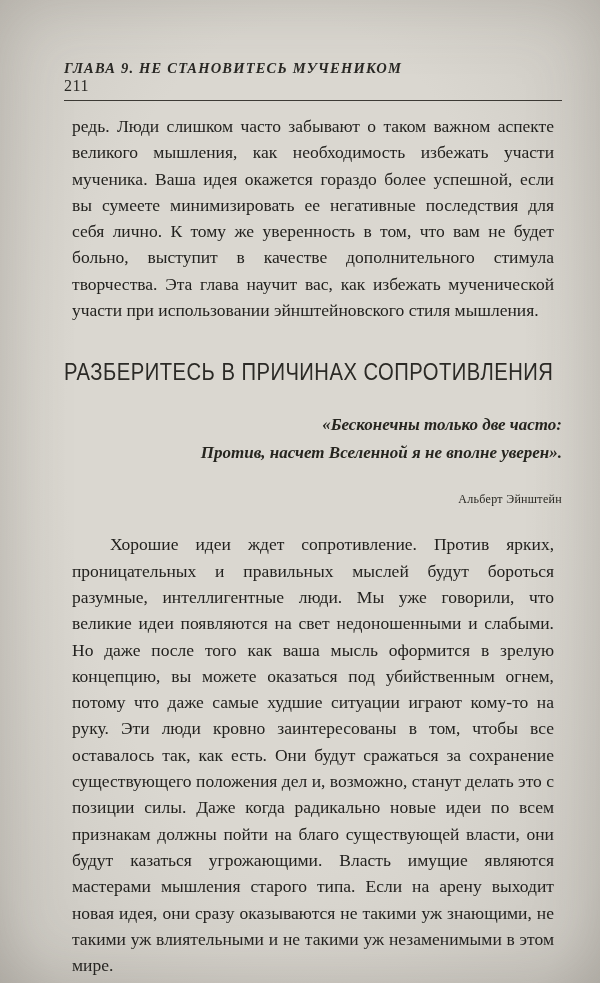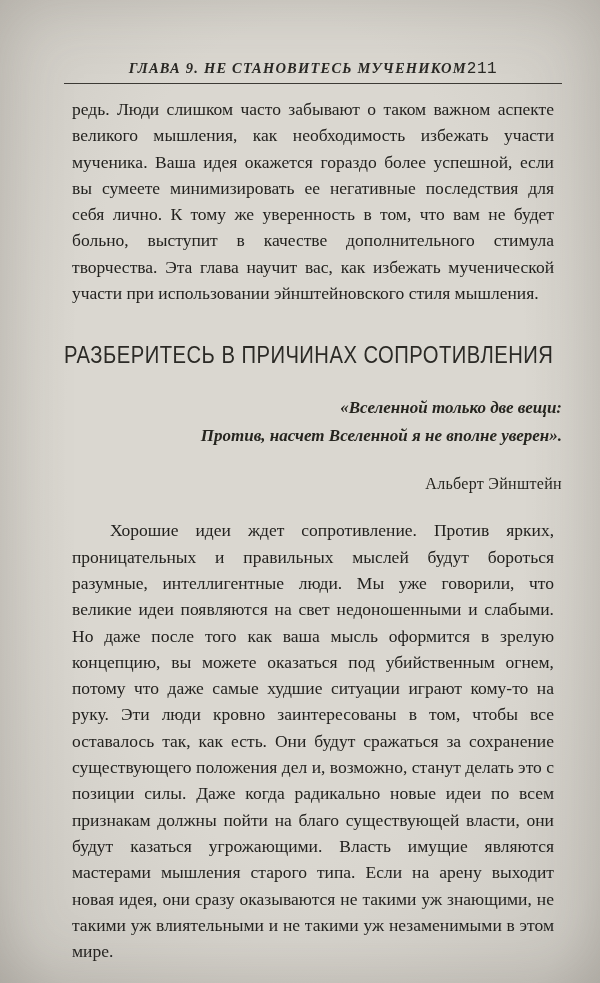--- a/index.html
+++ b/index.html
@@ -18,33 +18,33 @@
     color: #21201d;
     font-family: "Liberation Serif", serif;
     overflow: hidden;
   }
   
   .running-head {
     display: flex;
     justify-content: center;
     align-items: baseline;
     font-size: 15px;
+    flex-direction: column;
   }
   .running-head .chapter {
     font-style: italic;
     font-weight: bold;
     letter-spacing: 1.2px;
     font-size: 14.5px;
     color: #2a2925;
   }
   .running-head .pageno {
     font-size: 16px;
     color: #2a2925;
     letter-spacing: 0.5px;
-    font-family: Liberation Mono, monospace;
   }
   .rule {
     border-top: 1.6px solid #3c3a35;
     margin-top: 5px;
     margin-bottom: 12px;
   }
   
   p.body {
     margin: 8px;
     font-size: 17.5px;
@@ -77,21 +77,21 @@
     margin: 0;
     font-style: italic;
     font-weight: bold;
     font-size: 17px;
     line-height: 27.5px;
     color: #26251f;
   }
   .epigraph p.attribution {
     margin: 26px 0 4px 0;
     font-style: normal;
-    font-size: 16px;
+    font-size: 12px;
     letter-spacing: 0.3px;
     color: #26251f;
   }
   
   .page::after {
     content: "";
     position: absolute;
     inset: 0;
     pointer-events: none;
     box-shadow: inset 0 0 70px rgba(90, 85, 75, 0.25);
@@ -107,20 +107,20 @@
     <span class="pageno">211</span>
   </div>
 
   <div class="rule"></div>
 
   <p class="body">редь. Люди слишком часто забывают о таком важном аспекте великого мышления, как необходимость избежать участи мученика. Ваша идея окажется гораздо более успешной, если вы сумеете минимизировать ее негативные последствия для себя лично. К тому же уверенность в том, что вам не будет больно, выступит в качестве дополнительного стимула творчества. Эта глава научит вас, как избежать мученической участи при использовании эйнштейновского стиля мышления.</p>
 
   <h2 class="section">РАЗБЕРИТЕСЬ В ПРИЧИНАХ СОПРОТИВЛЕНИЯ</h2>
 
   <div class="epigraph">
-    <p class="eline">«Вселенной только две вещи:</p>
+    <p class="eline">«Бесконечны только две часто:</p>
     <p class="eline">Против, насчет Вселенной я не вполне уверен».</p>
     <p class="attribution">Альберт Эйнштейн</p>
   </div>
 
   <p class="body indent">Хорошие идеи ждет сопротивление. Против ярких, проницательных и правильных мыслей будут бороться разумные, интеллигентные люди. Мы уже говорили, что великие идеи появляются на свет недоношенными и слабыми. Но даже после того как ваша мысль оформится в зрелую концепцию, вы можете оказаться под убийственным огнем, потому что даже самые худшие ситуации играют кому-то на руку. Эти люди кровно заинтересованы в том, чтобы все оставалось так, как есть. Они будут сражаться за сохранение существующего положения дел и, возможно, станут делать это с позиции силы. Даже когда радикально новые идеи по всем признакам должны пойти на благо существующей власти, они будут казаться угрожающими. Власть имущие являются мастерами мышления старого типа. Если на арену выходит новая идея, они сразу оказываются не такими уж знающими, не такими уж влиятельными и не такими уж незаменимыми в этом мире.</p>
 
 </div>
 
 </body></html>

